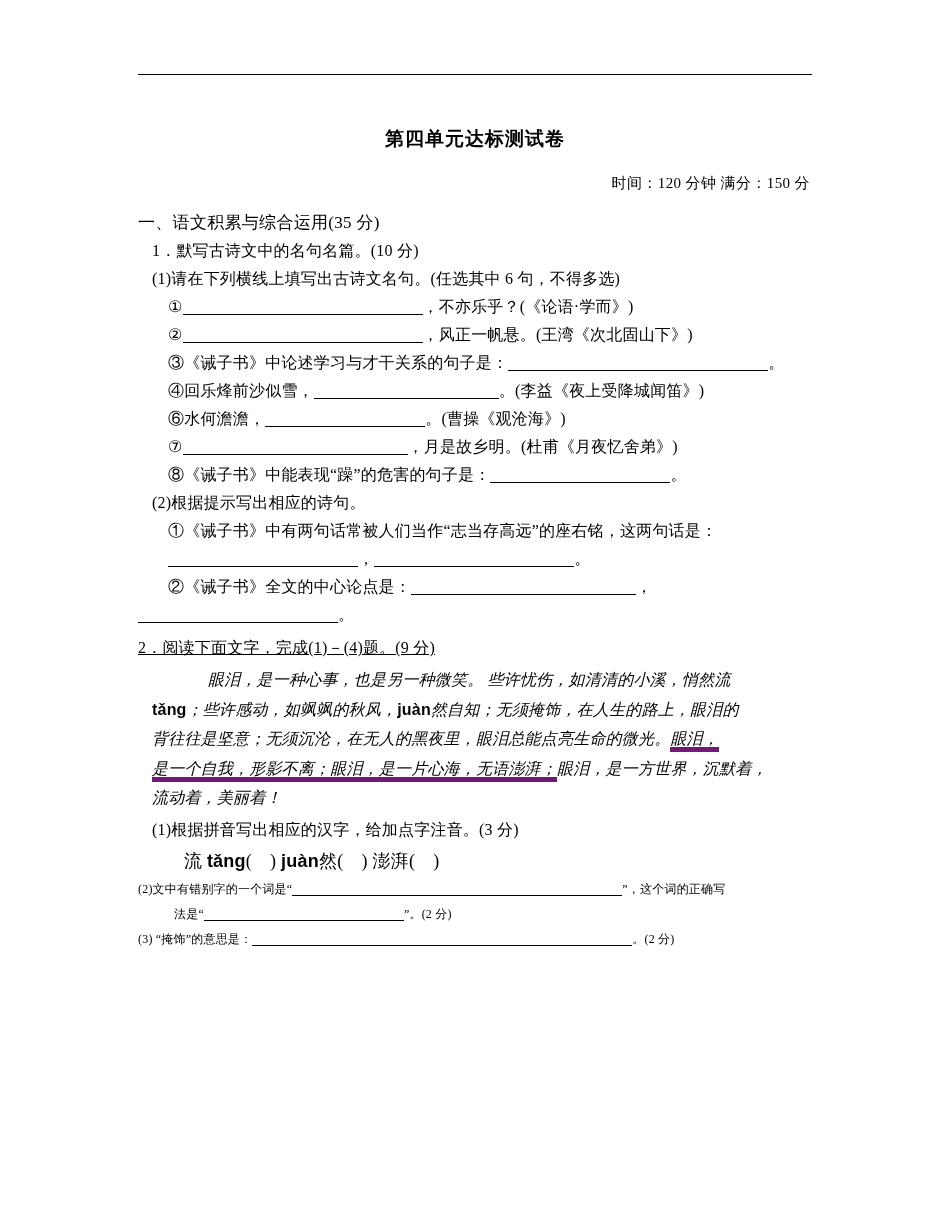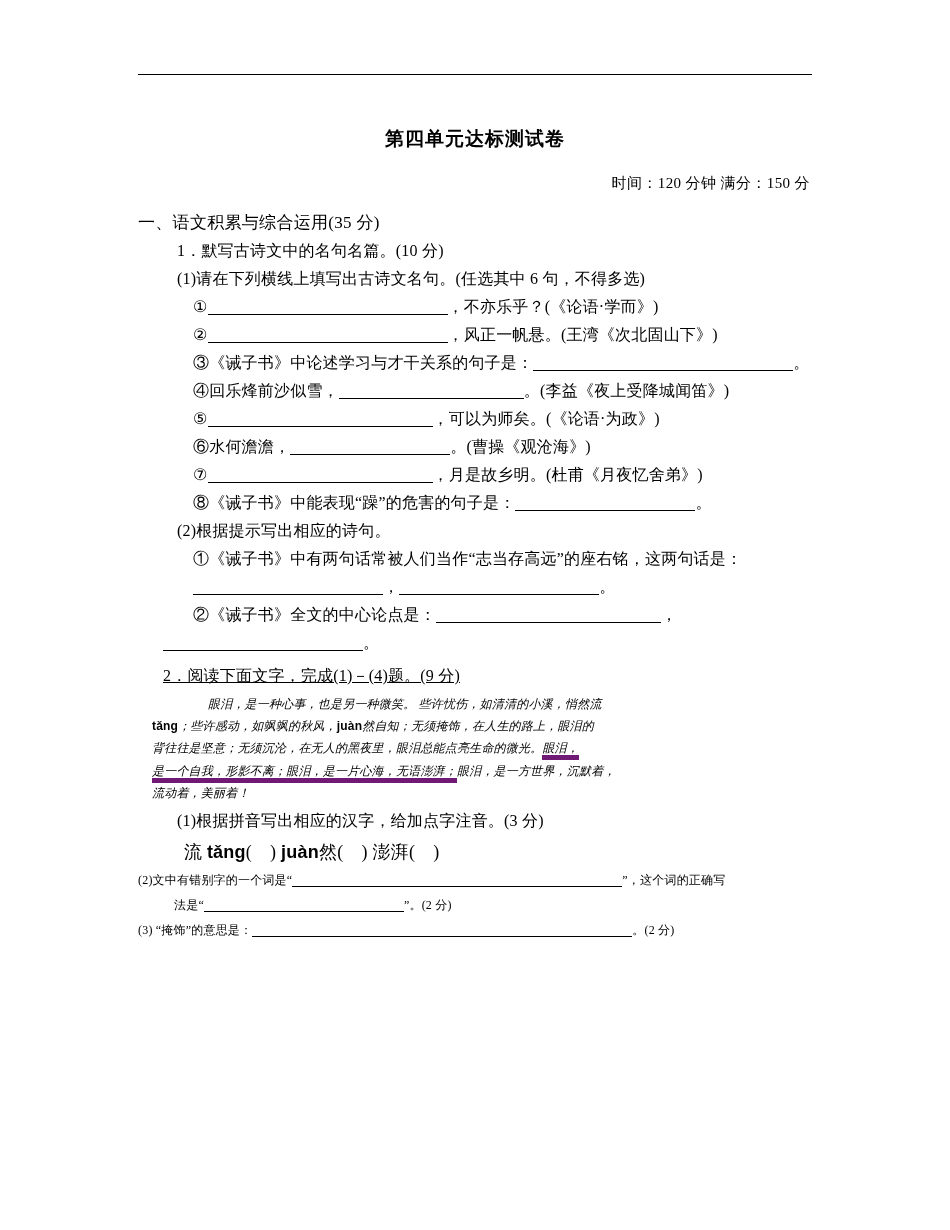--- a/index.html
+++ b/index.html
@@ -48,42 +48,41 @@
   .sec-head {
     font-size: 17px;
     font-weight: normal;
     margin-top: 18px;
     letter-spacing: 0.3px;
   }
   .q {
     font-size: 16px;
     margin-top: 7px;
     letter-spacing: 0.2px;
-    margin-left: 25px;
   }
   .indent1 { padding-left: 14px; }
   .indent2 { padding-left: 30px; }
   .blank {
     display: inline-block;
     border-bottom: 1px solid #000;
     height: 15px;
     vertical-align: -3px;
   }
   .b160 { width: 160px; }
   .b180 { width: 180px; }
   .b185 { width: 185px; }
   .b190 { width: 190px; }
   .b200 { width: 200px; }
   .b225 { width: 225px; }
   .b240 { width: 240px; }
   .b260 { width: 260px; }
   .b330 { width: 330px; }
   .b380 { width: 380px; }
   .passage {
-    font-size: 12px;
+    font-size: 16px;
     font-family: "Liberation Serif", "DejaVu Serif", serif;
     font-style: italic;
     line-height: 1.85;
     margin-top: 6px;
     padding-left: 14px;
     letter-spacing: 0.2px;
   }
   .passage .first { padding-left: 56px; display: inline; }
   .u { border-bottom: 5px solid #701a75; }
   .py {
@@ -138,23 +137,20 @@
   </div>
 
   <div class="q indent2">
     <span>③</span><span>《诫子书》中论述学习与才干关系的句子是：</span><span class="blank b260"></span><span>。</span>
   </div>
 
   <div class="q indent2">
     <span>④</span><span>回乐烽前沙似雪，</span><span class="blank b185"></span><span>。(李益《夜上受降城闻笛》)</span>
   </div>
 
-  <div class="q indent2">
-    <span>⑤</span><span class="blank b225"></span><span>，可以为师矣。(《论语·为政》)</span>
-  </div>
 
   <div class="q indent2">
     <span>⑥</span><span>水何澹澹，</span><span class="blank b160"></span><span>。(曹操《观沧海》)</span>
   </div>
 
   <div class="q indent2">
     <span>⑦</span><span class="blank b225"></span><span>，月是故乡明。(杜甫《月夜忆舍弟》)</span>
   </div>
 
   <div class="q indent2">

